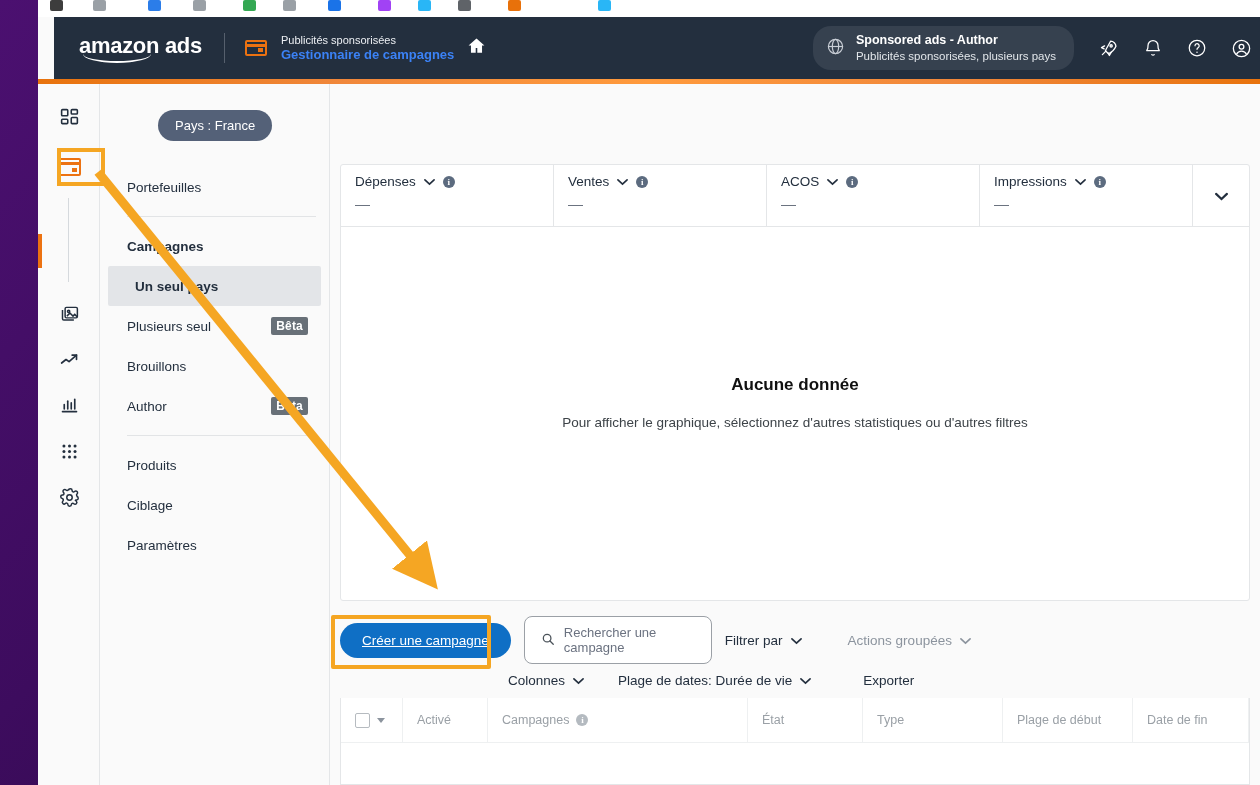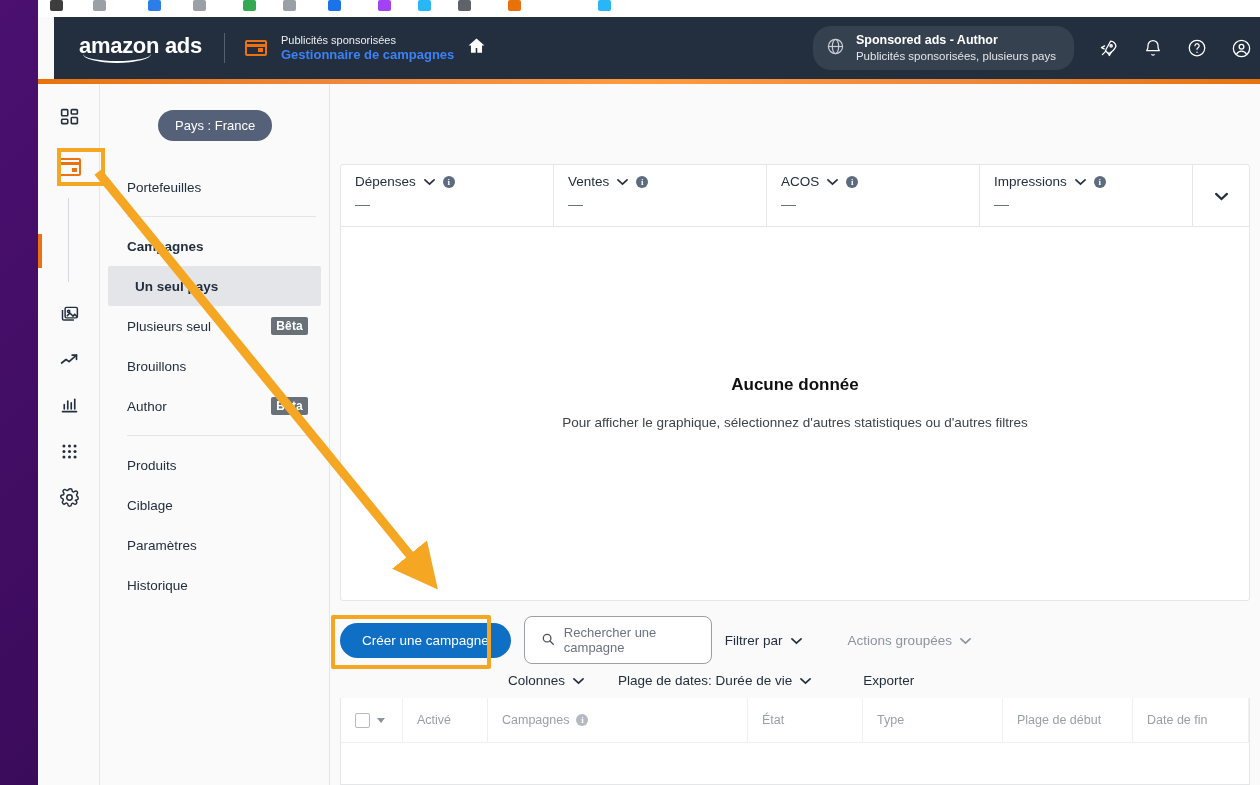--- a/index.html
+++ b/index.html
@@ -139,21 +139,21 @@
   }
   #empty-state { text-align: center; padding-top: 148px; }
   #empty-title { font-size: 17px; font-weight: 700; color: #111; }
   #empty-sub { font-size: 13.5px; color: #3d4348; margin-top: 20px; }
 
   
   #toolbar { position: absolute; left: 10px; top: 534px; width: 910px; }
   #toolbar-line1 { display: flex; align-items: center; height: 44px; gap: 13px; }
   #create-btn {
     background: #0f6fc5; color: #fff; font-size: 13.5px;
-    border: none; border-radius: 19px; padding: 10px 22px; cursor: pointer;
+    border: none; border-radius: 19px; padding: 10px 22px; cursor: pointer; text-decoration: underline;
   }
   #create-highlight {
     position: absolute; left: -9px; top: -8px; width: 160px; height: 54px;
     border: 4px solid #f5a623; border-radius: 2px; pointer-events: none;
   }
   #search-box {
     display: flex; align-items: center; gap: 9px;
     border: 1px solid #9ba0a6; border-radius: 8px; background: #fff;
     padding: 8px 16px; width: 188px; color: #6b7280; font-size: 13px;
   }
@@ -362,23 +362,20 @@
         <div class="nav-sep"></div>
         <div class="nav-row">
           <span>Produits</span>
         </div>
         <div class="nav-row">
           <span>Ciblage</span>
         </div>
         <div class="nav-row">
           <span>Paramètres</span>
         </div>
-        <div class="nav-row">
-          <span>Historique</span>
-        </div>
       </div>
   </div>
 
   <div id="main">
 
     <div id="chart-card">
       <div id="metrics-row">
           <div class="metric">
             <div class="metric-top">
               <span>Dépenses</span>

